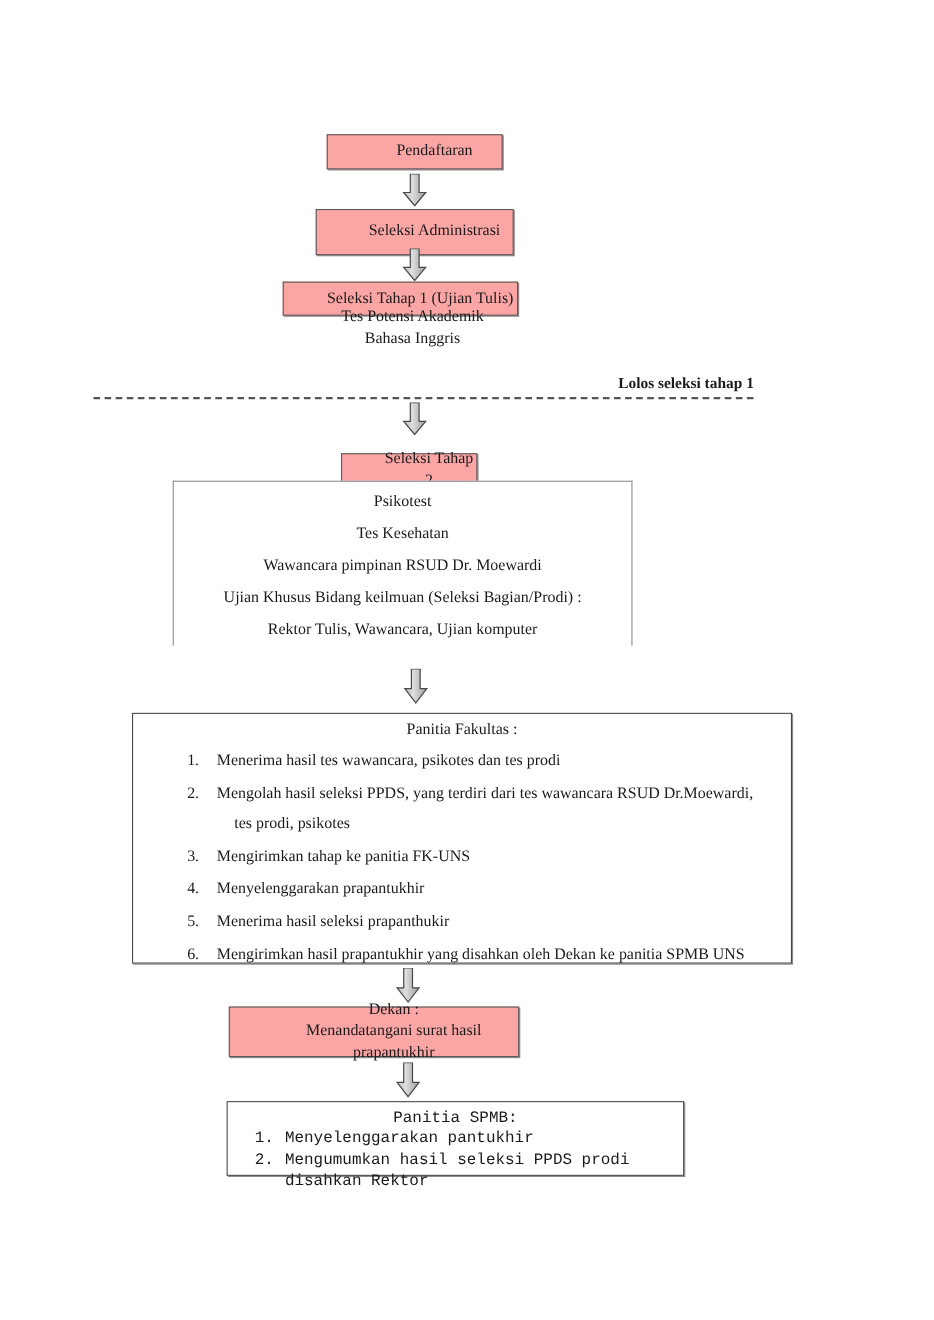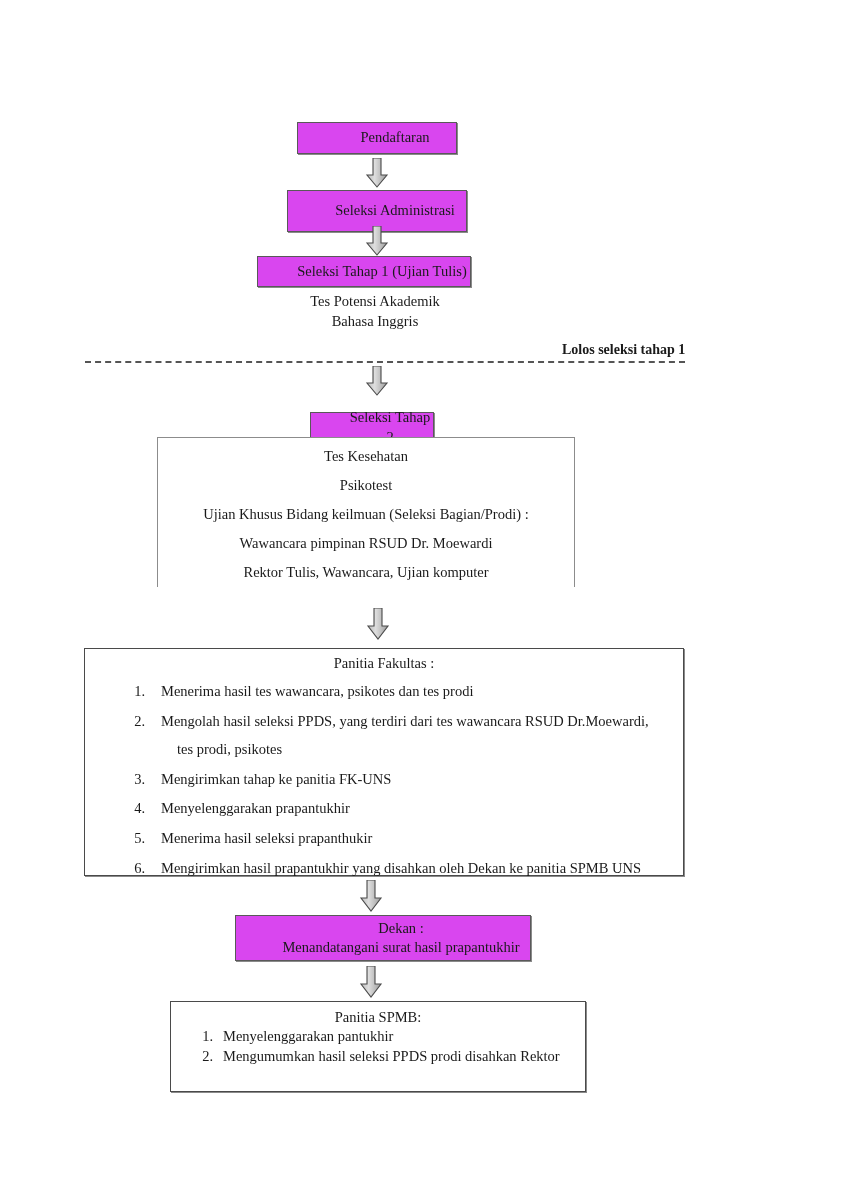--- a/index.html
+++ b/index.html
@@ -21,21 +21,21 @@
     position: absolute;
     left: 0; top: 0;
     width: 849px;
     height: 1200px;
   }
 
   
   .box {
     position: absolute;
     border: 1px solid #595959;
-    background: #d946ef;
+    background: #fca5a5;
     box-sizing: border-box;
     display: flex;
     flex-direction: column;
     align-items: center;
     justify-content: center;
     text-align: center;
     font-size: 14.5px;
     line-height: 1.32;
     padding-left: 36px;
   }
@@ -80,20 +80,21 @@
   }
 
   
   .list-box {
     position: absolute;
     border: 1px solid #4a4a4a;
     background: #ffffff;
     box-sizing: border-box;
     font-size: 14.5px;
     box-shadow: 1px 1px 0 0 #8a8a8a;
+    margin-left: 36px;
   }
   .list-title {
     text-align: center;
     padding-top: 6px;
     padding-bottom: 2px;
     font-size: 14.5px;
   }
   ol.num-list {
     margin: 0;
     padding: 0;
@@ -166,21 +167,21 @@
         </linearGradient>
       </defs>
       <polygon points="8,0 16,0 16,17 22,17 12,29 2,17 8,17" fill="url(#ag2)" stroke="#4a4a4a" stroke-width="1.1"></polygon>
     </svg>
   </div>
 
   <div class="box shadowed" style="left:257px; top:256px; width:214px; height:31px;">
     <span>Seleksi Tahap 1 (Ujian Tulis)</span>
   </div>
 
-  <div class="plain-text" style="left:257px; top:291px; width:236px;">
+  <div class="plain-text" style="left:257px; top:278px; width:236px;">
     <span class="line">Tes Potensi Akademik</span>
     <span class="line">Bahasa Inggris</span>
   </div>
 
   <div class="dash-label" style="left:562px; top:342px;font-weight:bold;">Lolos seleksi tahap 1</div>
   <div class="dashed-line" style="left:85px; top:361px; width:600px;"></div>
 
   <div class="arrow" style="left:365px; top:366px; width:24px; height:30px;">
     <svg width="24" height="30" viewBox="0 0 24 30">
       <defs>
@@ -192,24 +193,24 @@
       </defs>
       <polygon points="8,0 16,0 16,17 22,17 12,29 2,17 8,17" fill="url(#ag3)" stroke="#4a4a4a" stroke-width="1.1"></polygon>
     </svg>
   </div>
 
   <div class="box shadowed" style="left:310px; top:412px; width:124px; height:31px;">
     <span>Seleksi Tahap 2</span>
   </div>
 
   <div class="panel-open" style="left:157px; top:437px; width:418px; height:150px; padding-top:3px;">
+    <div class="line">Psikotest</div>
     <div class="line">Tes Kesehatan</div>
-    <div class="line">Psikotest</div>
+    <div class="line">Wawancara pimpinan RSUD Dr. Moewardi</div>
     <div class="line">Ujian Khusus Bidang keilmuan (Seleksi Bagian/Prodi) :</div>
-    <div class="line">Wawancara pimpinan RSUD Dr. Moewardi</div>
     <div class="line">Rektor Tulis, Wawancara, Ujian komputer</div>
   </div>
 
   <div class="arrow" style="left:366px; top:608px; width:24px; height:32px;">
     <svg width="24" height="32" viewBox="0 0 24 32">
       <defs>
         <linearGradient id="ag4" x1="0" y1="0" x2="1" y2="0">
           <stop offset="0%" stop-color="#bdbdbd"></stop>
           <stop offset="38%" stop-color="#dedede"></stop>
           <stop offset="100%" stop-color="#9d9d9d"></stop>
@@ -256,39 +257,39 @@
         <linearGradient id="ag5" x1="0" y1="0" x2="1" y2="0">
           <stop offset="0%" stop-color="#bdbdbd"></stop>
           <stop offset="38%" stop-color="#dedede"></stop>
           <stop offset="100%" stop-color="#9d9d9d"></stop>
         </linearGradient>
       </defs>
       <polygon points="8,0 16,0 16,18 22,18 12,31 2,18 8,18" fill="url(#ag5)" stroke="#4a4a4a" stroke-width="1.1"></polygon>
     </svg>
   </div>
 
-  <div class="box shadowed" style="left:235px; top:915px; width:296px; height:46px;">
+  <div class="box shadowed" style="left:208px; top:915px; width:264px; height:46px;">
     <span>Dekan :</span>
     <span>Menandatangani surat hasil prapantukhir</span>
   </div>
 
   <div class="arrow" style="left:359px; top:966px; width:24px; height:32px;">
     <svg width="24" height="32" viewBox="0 0 24 32">
       <defs>
         <linearGradient id="ag6" x1="0" y1="0" x2="1" y2="0">
           <stop offset="0%" stop-color="#bdbdbd"></stop>
           <stop offset="38%" stop-color="#dedede"></stop>
           <stop offset="100%" stop-color="#9d9d9d"></stop>
         </linearGradient>
       </defs>
       <polygon points="8,0 16,0 16,18 22,18 12,31 2,18 8,18" fill="url(#ag6)" stroke="#4a4a4a" stroke-width="1.1"></polygon>
     </svg>
   </div>
 
-  <div class="list-box" style="left:170px; top:1001px; width:416px; height:91px;">
+  <div class="list-box" style="left:170px; top:1001px; width:416px; height:68px;font-family:Liberation Mono, monospace;">
     <div class="list-title" style="padding-top:7px; padding-bottom:1px;">Panitia SPMB:</div>
     <ol class="num-list spmb-list">
       <li>
         <span class="num">1.</span>
         <span class="txt">Menyelenggarakan pantukhir</span>
       </li>
       <li>
         <span class="num">2.</span>
         <span class="txt">Mengumumkan hasil seleksi PPDS prodi disahkan Rektor</span>
       </li>

